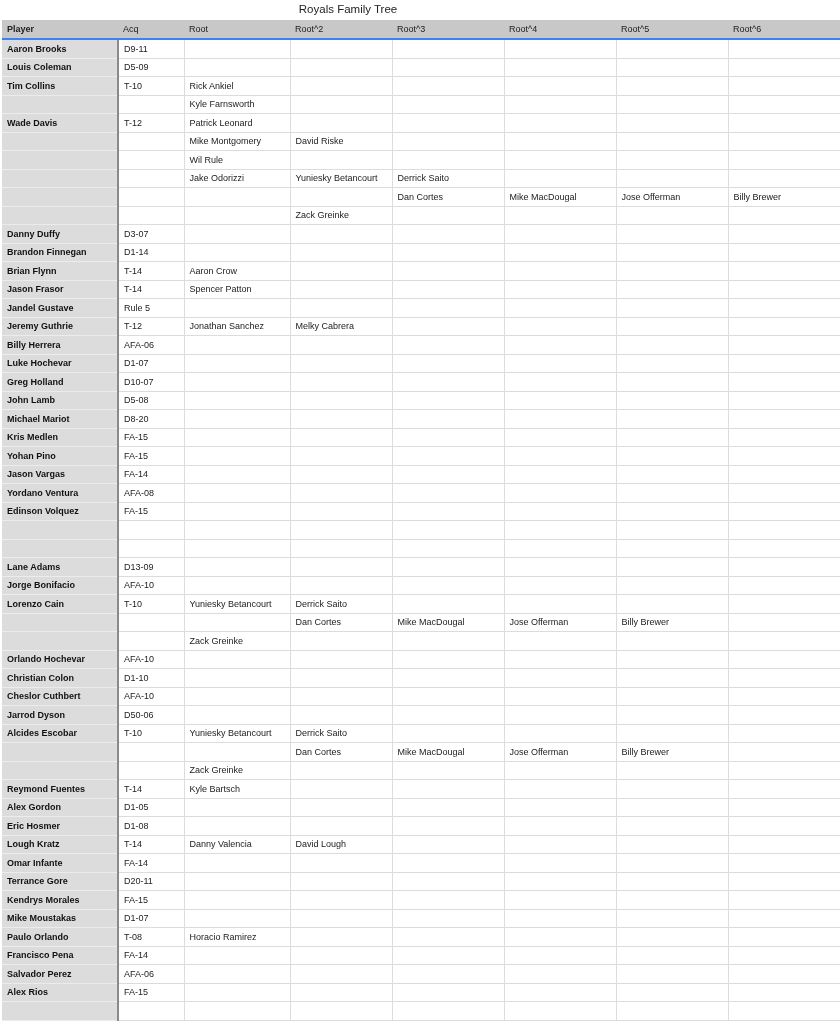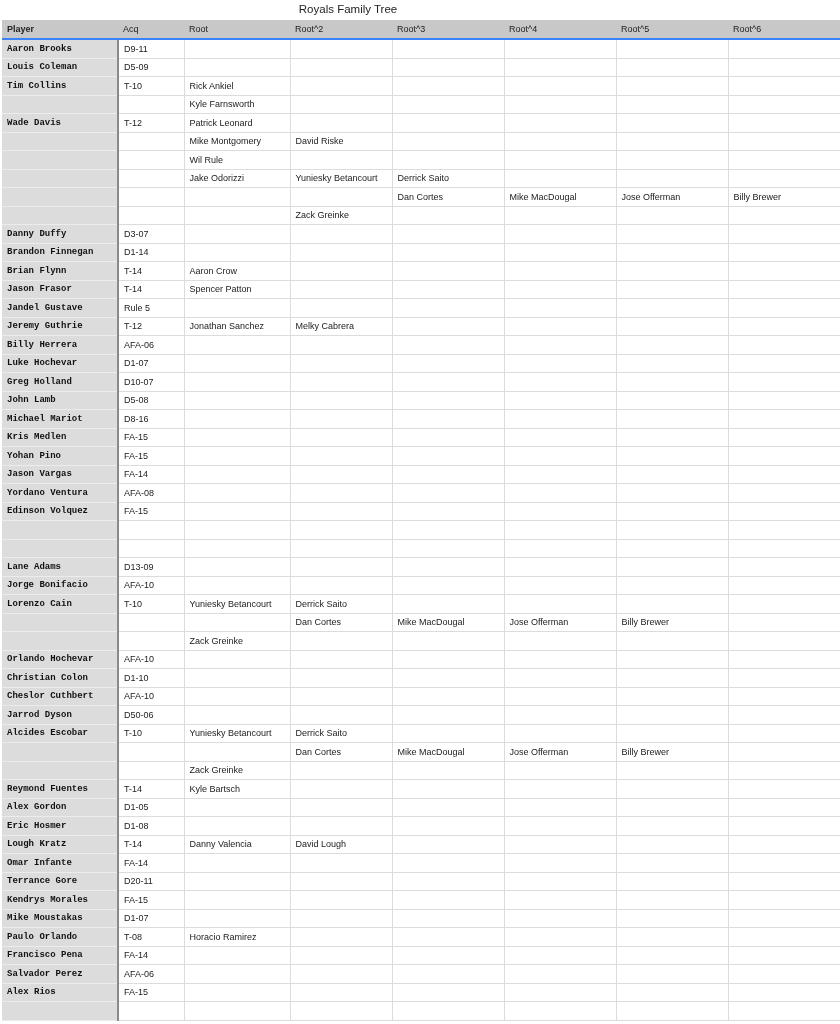--- a/index.html
+++ b/index.html
@@ -56,21 +56,20 @@
       white-space: nowrap;
       overflow: hidden;
       color: #222;
     }
     table.sheet td.player {
       background: #dcdcdc;
       font-weight: bold;
       border-right: 2px solid #8a8a8a;
       border-bottom: 1px solid #ececec;
       color: #111;
-      font-family: Liberation Mono, monospace;
     }
     table.sheet td:last-child {
       border-right: none;
     }
   </style>
 </head>
 <body>
 
 <div class="title">Royals Family Tree</div>
 
@@ -293,21 +292,21 @@
         <td>D5-08</td>
         <td></td>
         <td></td>
         <td></td>
         <td></td>
         <td></td>
         <td></td>
       </tr>
       <tr>
         <td class="player">Michael Mariot</td>
-        <td>D8-16</td>
+        <td>D8-20</td>
         <td></td>
         <td></td>
         <td></td>
         <td></td>
         <td></td>
         <td></td>
       </tr>
       <tr>
         <td class="player">Kris Medlen</td>
         <td>FA-15</td>

